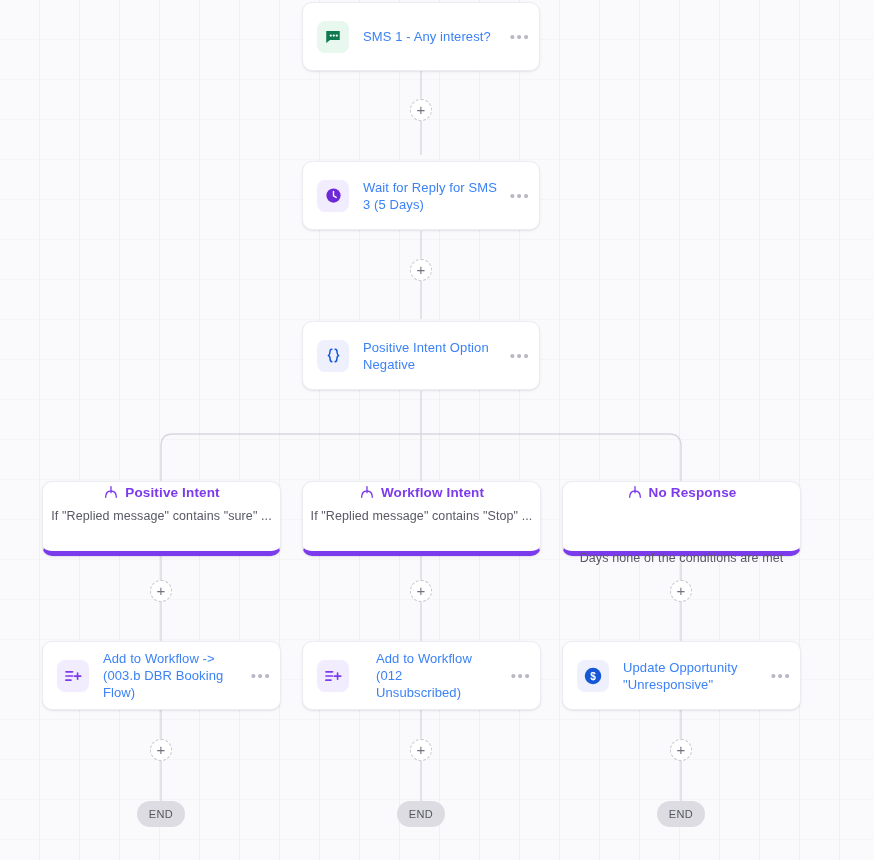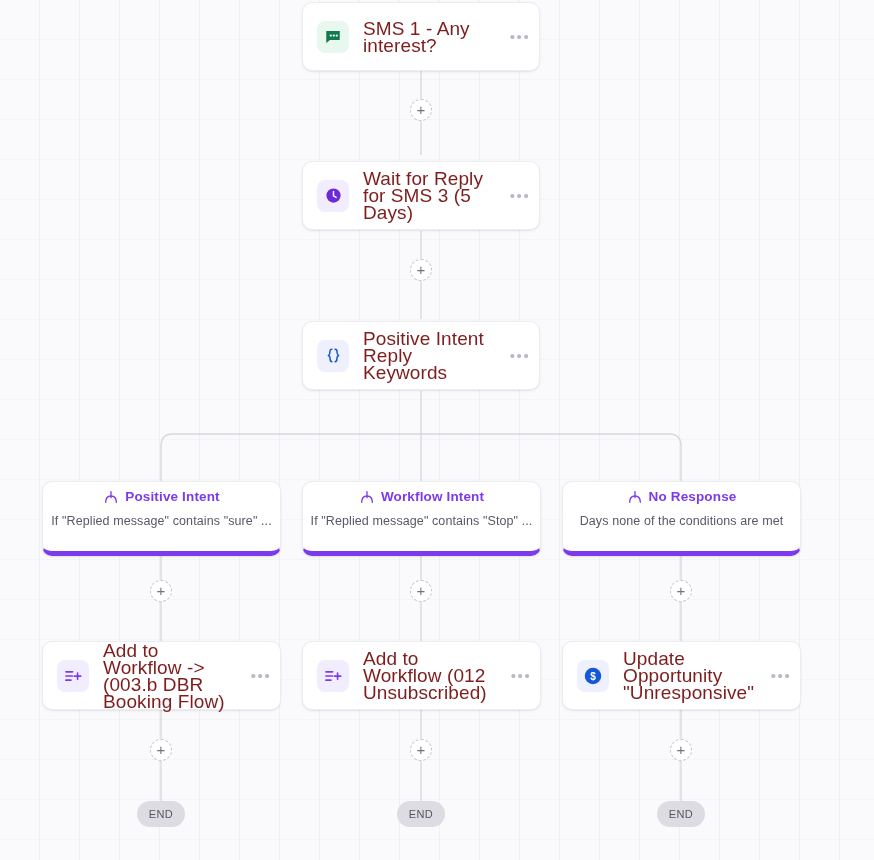--- a/index.html
+++ b/index.html
@@ -52,23 +52,23 @@
     flex: 0 0 32px;
     margin-left: 14px;
     display: flex;
     align-items: center;
     justify-content: center;
   }
   .node-title {
     flex: 1 1 auto;
     margin-left: 14px;
     margin-right: 6px;
-    font-size: 19px;
+    font-size: 13px;
     line-height: 17px;
-    color: #7f1d1d;
+    color: #3b82f6;
     letter-spacing: 0.1px;
   }
   .dots {
     flex: 0 0 auto;
     width: 26px;
     margin-right: 6px;
     text-align: center;
     color: #b9b9c6;
     font-size: 15px;
     letter-spacing: 1.6px;
@@ -82,21 +82,21 @@
     position: absolute;
     box-sizing: border-box;
     background: #ffffff;
     border: 1px solid #ececf1;
     border-bottom: 5px solid #7c3aed;
     border-radius: 10px;
     box-shadow: 0 1px 3px rgba(21,23,40,0.07), 0 1px 1px rgba(21,23,40,0.04);
     display: flex;
     flex-direction: column;
     align-items: center;
-    justify-content: center;
+    justify-content: flex-start;
     padding-bottom: 19px;
   }
   .branch-head {
     display: flex;
     align-items: center;
     gap: 6px;
     margin-top: 2px;
   }
   .branch-name {
     font-size: 13.5px;
@@ -211,21 +211,21 @@
     <span class="dots">•••</span>
   </div>
 
   <div class="node" style="left:302px; top:321px; width:238px; height:69px;">
     <span class="node-icon tile-blue">
       <svg class="icon-svg" width="19" height="19" viewBox="0 0 24 24" aria-hidden="true">
         <path d="M10 4c-2 0-2.4 1.2-2.4 3S7.3 11 5.6 12c1.7 1 2 1.3 2 3.2S8 20 10 20" stroke="#1557d6" stroke-width="1.9" fill="none" stroke-linecap="round" stroke-linejoin="round"></path>
         <path d="M14 4c2 0 2.4 1.2 2.4 3s.3 4 2 5c-1.7 1-2 1.3-2 3.2S16 20 14 20" stroke="#1557d6" stroke-width="1.9" fill="none" stroke-linecap="round" stroke-linejoin="round"></path>
       </svg>
     </span>
-    <span class="node-title">Positive Intent Reply Keywords</span>
+    <span class="node-title">Positive Intent Option Negative</span>
     <span class="dots">•••</span>
   </div>
 
   <div class="branch" style="left:42px; top:481px; width:239px; height:75px;">
     <span class="branch-head">
       <span>
         <svg class="icon-svg" width="16" height="16" viewBox="0 0 24 24" aria-hidden="true">
           <path d="M4 20c0-6 3.4-9.5 8-9.5s8 3.5 8 9.5" stroke="#7c3aed" stroke-width="2" fill="none" stroke-linecap="round"></path>
           <path d="M12 4v9" stroke="#7c3aed" stroke-width="2" stroke-linecap="round"></path>
         </svg>
@@ -241,21 +241,21 @@
         <svg class="icon-svg" width="16" height="16" viewBox="0 0 24 24" aria-hidden="true">
           <path d="M4 20c0-6 3.4-9.5 8-9.5s8 3.5 8 9.5" stroke="#7c3aed" stroke-width="2" fill="none" stroke-linecap="round"></path>
           <path d="M12 4v9" stroke="#7c3aed" stroke-width="2" stroke-linecap="round"></path>
         </svg>
       </span>
       <span class="branch-name">Workflow Intent</span>
     </span>
     <span class="branch-cond">If "Replied message" contains "Stop" ...</span>
   </div>
 
-  <div class="branch" style="left:562px; top:481px; width:239px; height:75px;">
+  <div class="branch" style="left:562px; top:481px; width:239px; height:75px;gap:42px;">
     <span class="branch-head">
       <span>
         <svg class="icon-svg" width="16" height="16" viewBox="0 0 24 24" aria-hidden="true">
           <path d="M4 20c0-6 3.4-9.5 8-9.5s8 3.5 8 9.5" stroke="#7c3aed" stroke-width="2" fill="none" stroke-linecap="round"></path>
           <path d="M12 4v9" stroke="#7c3aed" stroke-width="2" stroke-linecap="round"></path>
         </svg>
       </span>
       <span class="branch-name">No Response</span>
     </span>
     <span class="branch-cond">Days none of the conditions are met</span>
@@ -270,21 +270,21 @@
             <path d="M3.5 17h6"></path>
           <path d="M17.5 8.5v7.5"></path>
             <path d="M13.8 12.2h7.4"></path>
         </g>
       </svg>
     </span>
     <span class="node-title">Add to Workflow -&gt; (003.b DBR Booking Flow)</span>
     <span class="dots">•••</span>
   </div>
 
-  <div class="node" style="left:302px; top:641px; width:239px; height:69px;">
+  <div class="node" style="left:302px; top:641px; width:239px; height:69px;gap:13px;">
     <span class="node-icon tile-purple">
       <svg class="icon-svg" width="20" height="20" viewBox="0 0 24 24" aria-hidden="true">
         <g stroke="#7c3aed" stroke-width="2" stroke-linecap="round">
           <path d="M3.5 7h8"></path>
             <path d="M3.5 12h8"></path>
             <path d="M3.5 17h6"></path>
           <path d="M17.5 8.5v7.5"></path>
             <path d="M13.8 12.2h7.4"></path>
         </g>
       </svg>

